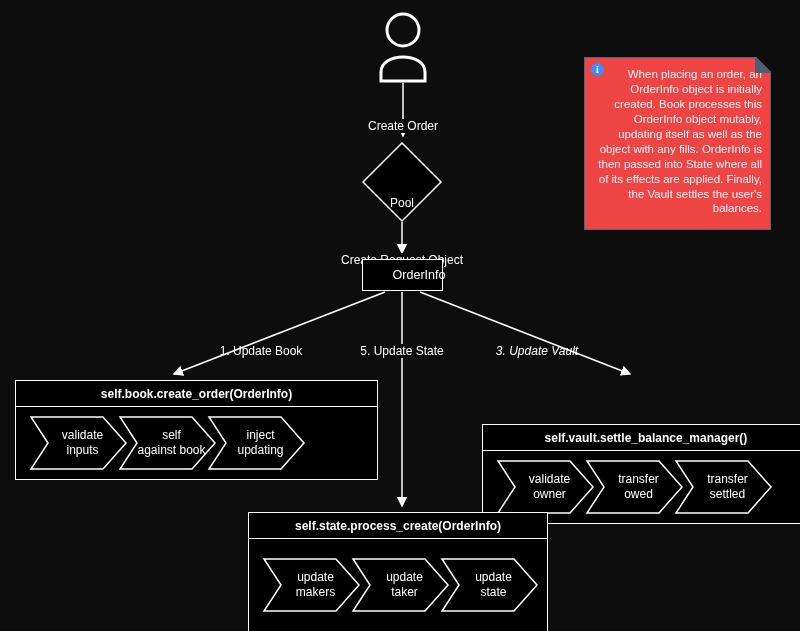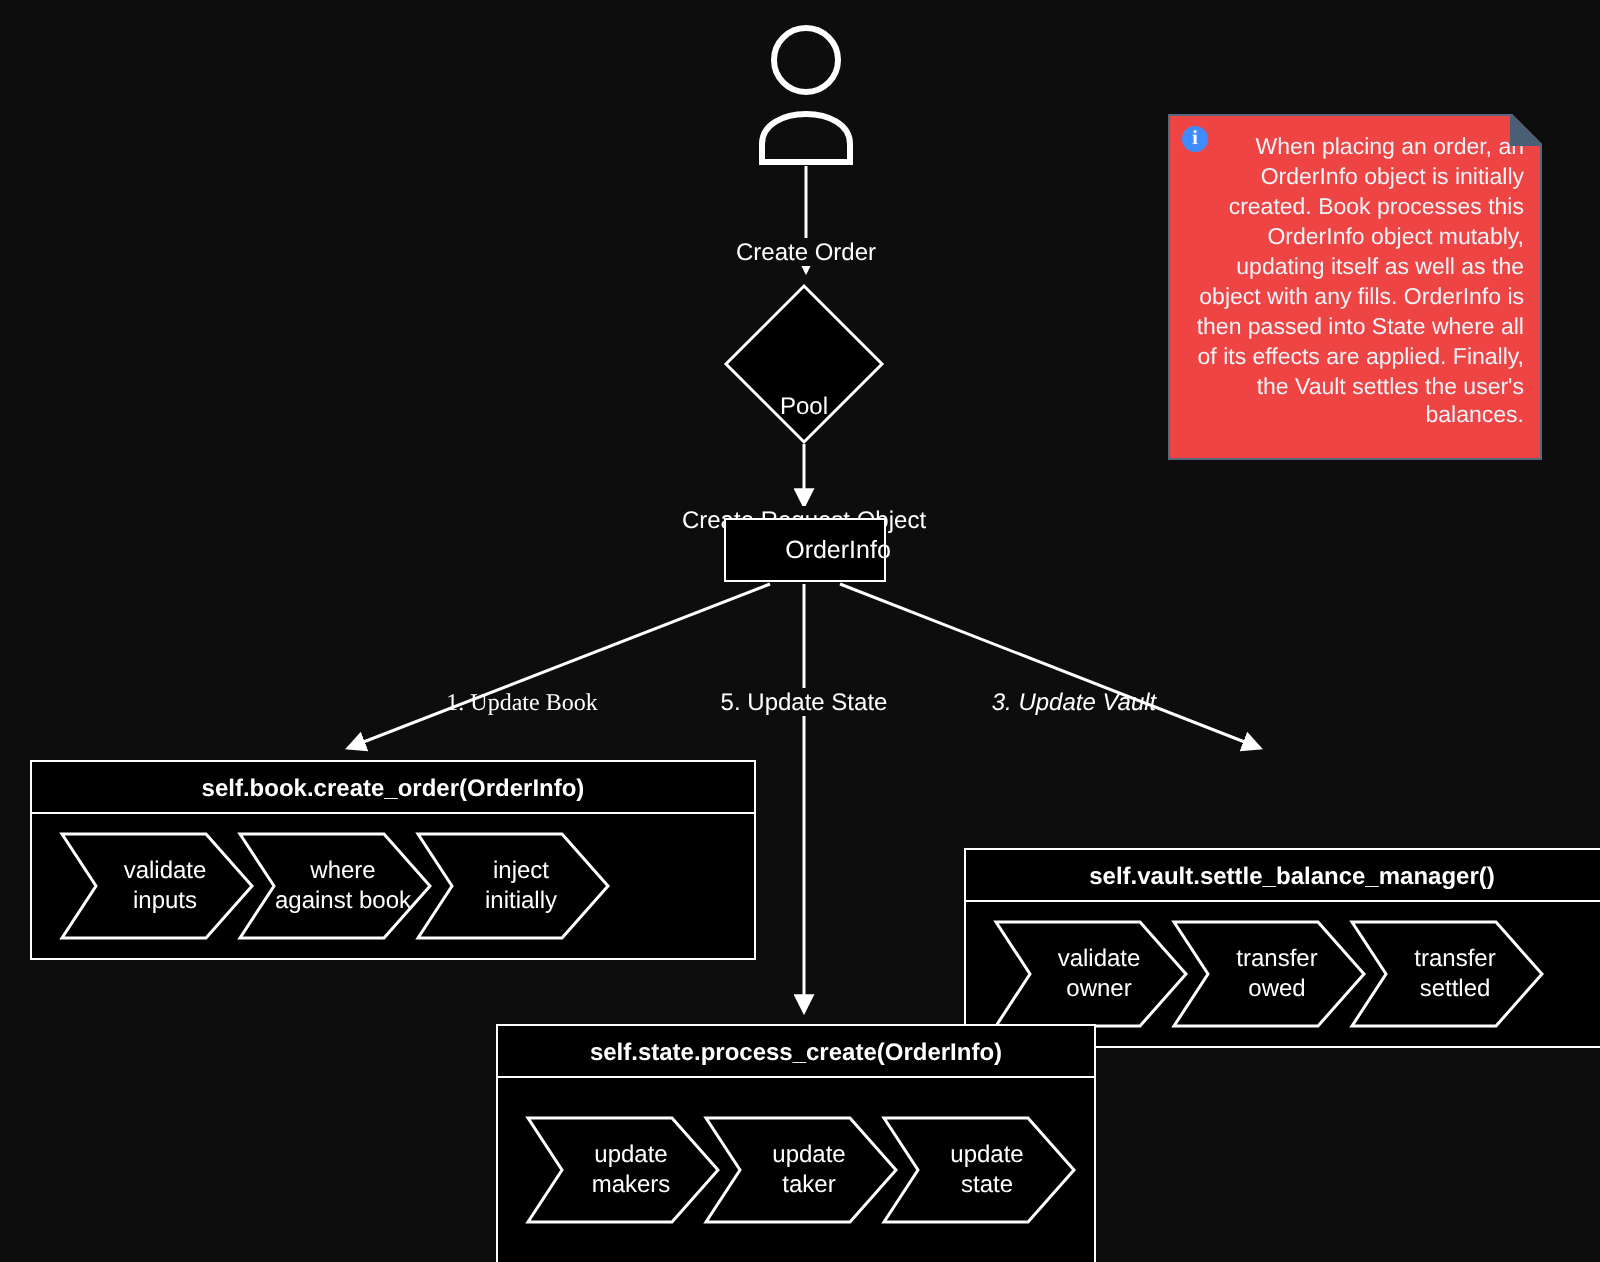--- a/index.html
+++ b/index.html
@@ -170,21 +170,21 @@
     <line x1="385" y1="292" x2="174" y2="374" stroke="#ffffff" stroke-width="1.5" marker-end="url(#arrow)"></line>
     <line x1="402" y1="292" x2="402" y2="506" stroke="#ffffff" stroke-width="1.5" marker-end="url(#arrow)"></line>
     <line x1="420" y1="292" x2="630" y2="374" stroke="#ffffff" stroke-width="1.5" marker-end="url(#arrow)"></line>
 
     <polygon points="402,143 441,182 402,221 363,182" fill="#000000" stroke="#ffffff" stroke-width="1.5"></polygon>
   </svg>
 
   <div class="label masked" style="left:403px; top:98px;">Create Order</div>
   <div class="label" style="left:402px; top:175px;">Pool</div>
   <div class="label masked" style="left:402px; top:232px;">Create Request Object</div>
-  <div class="label" style="left:261px; top:323px;font-family:Liberation Serif, serif;">1. Update Book</div>
+  <div class="label" style="left:261px; top:323px;">1. Update Book</div>
   <div class="label masked" style="left:402px; top:323px;">5. Update State</div>
   <div class="label" style="left:537px; top:323px;font-style:italic;">3. Update Vault</div>
 
   <div class="node-rect">
     <span>OrderInfo</span>
   </div>
 
   <div class="note">
     <span class="note-fold"></span>
     <span class="info-icon"></span>
@@ -201,31 +201,31 @@
         <div class="chev-label">
           <span>validate</span>
           <span>inputs</span>
         </div>
       </div>
       <div class="chevron">
         <svg viewBox="0 0 100 56" preserveAspectRatio="none">
           <polygon points="2,2 74,2 97,28 74,54 2,54 19,28" fill="#000000" stroke="#ffffff" stroke-width="1.5"></polygon>
         </svg>
         <div class="chev-label">
-          <span>where</span>
+          <span>self</span>
           <span>against book</span>
         </div>
       </div>
       <div class="chevron">
         <svg viewBox="0 0 100 56" preserveAspectRatio="none">
           <polygon points="2,2 74,2 97,28 74,54 2,54 19,28" fill="#000000" stroke="#ffffff" stroke-width="1.5"></polygon>
         </svg>
         <div class="chev-label">
           <span>inject</span>
-          <span>initially</span>
+          <span>updating</span>
         </div>
       </div>
     </div>
   </div>
 
   <div class="flow-box" style="left:482px; top:380px; width:328px; height:100px;margin-top:44px;">
     <div class="box-title">self.vault.settle_balance_manager()</div>
     <div class="steps">
       <div class="chevron">
         <svg viewBox="0 0 100 56" preserveAspectRatio="none">

